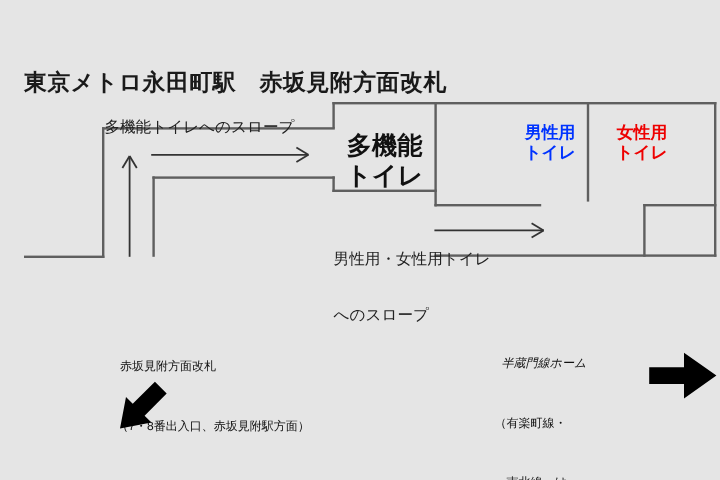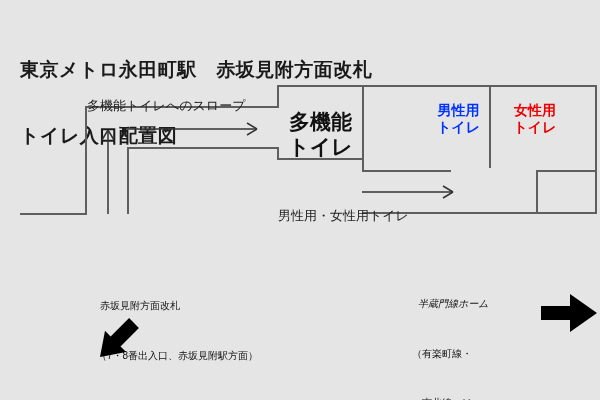--- a/index.html
+++ b/index.html
@@ -18,21 +18,20 @@
   .line{display:block;}
   svg{position:absolute;overflow:visible;}
 </style>
 </head>
 <body>
 
 <div id="stage">
 
   <div class="txt title" style="left:20px;top:15px;">
     <span class="line">東京メトロ永田町駅　赤坂見附方面改札</span>
-    <span class="line">トイレ入口配置図</span>
   </div>
 
   <div class="wall" style="left:277px;top:85px;width:320px;height:2px;"></div>
   <div class="wall" style="left:595px;top:85px;width:2px;height:129px;"></div>
   <div class="wall" style="left:362px;top:212px;width:235px;height:2px;"></div>
 
   <div class="wall" style="left:277px;top:85px;width:2px;height:22px;"></div>
   <div class="wall" style="left:277px;top:147px;width:2px;height:13px;"></div>
   <div class="wall" style="left:277px;top:158px;width:87px;height:2px;"></div>
   <div class="wall" style="left:362px;top:85px;width:2px;height:87px;"></div>
@@ -78,20 +77,21 @@
     <span class="line">トイレ</span>
   </div>
 
   <div class="room room-small" style="left: 491px; top: 102px; width: 88px; color: rgb(238, 0, 0);">
     <span class="line">女性用</span>
     <span class="line">トイレ</span>
   </div>
 
   <div class="txt small" style="left:236px;top:177px;margin-left:42px;">
     <span class="line">男性用・女性用トイレ</span>
+    <span class="line">へのスロープ</span>
   </div>
 
   <div class="txt dest" style="left:97px;top:265px;">
     <span class="line" style="padding-left:3px;">赤坂見附方面改札</span>
     <span class="line">（7・8番出入口、赤坂見附駅方面）</span>
   </div>
 
   <svg style="left:96px;top:317px;" width="46" height="42" viewBox="0 0 46 42">
     <polygon points="33.1,1.1 14.6,19.5 9.0,13.8 4,40 30.2,35.0 24.5,29.4 42.9,10.9" fill="#000"></polygon>
   </svg>

